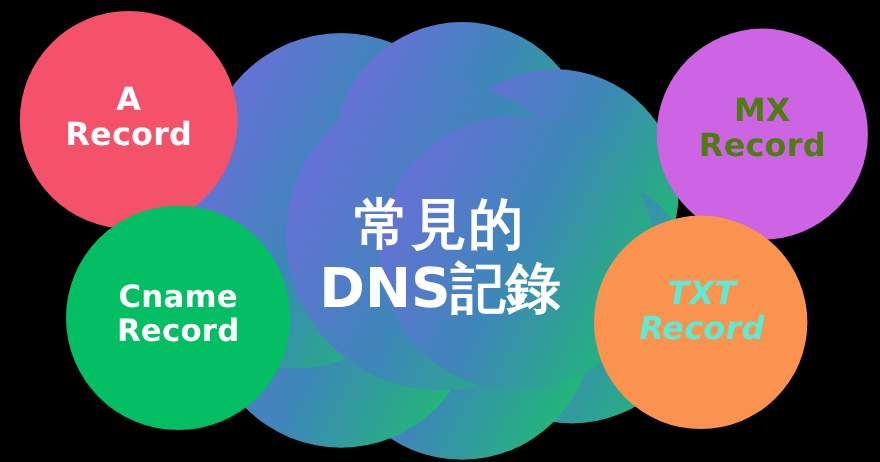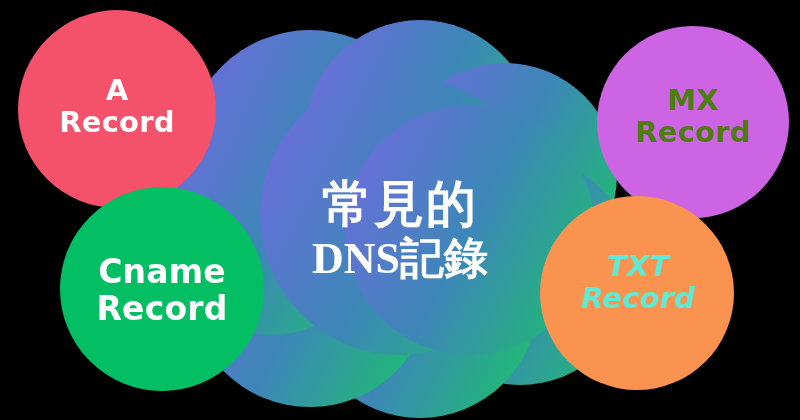--- a/index.html
+++ b/index.html
@@ -33,21 +33,21 @@
     letter-spacing: 0.2px;
     white-space: pre-line;
     user-select: none;
   }
   .label-a {
     left: 17px;  top: 74px;  width: 200px;
     font-size: 29px;
   }
   .label-cname {
     left: 62px; top: 254px; width: 200px;
-    font-size: 33px;
+    font-size: 28px;
   }
   .label-mx {
     left: 595px; top: 84px; width: 196px;
     font-size: 29px;
   }
   .label-txt {
     left: 540px; top: 250px; width: 196px;
     font-size: 29px;
   }
   .label-center {
@@ -56,25 +56,24 @@
   }
   .label-center .cn-line1 {
     display: block;
     font-size: 50px;
     line-height: 1.16;
     letter-spacing: 2px;
     font-weight: bold;
   }
   .label-center .cn-line2 {
     display: block;
-    font-size: 44px;
+    font-size: 50px;
     line-height: 1.16;
     letter-spacing: 0px;
     font-weight: bold;
-    font-family: Liberation Serif, serif;
   }
 </style>
 </head>
 <body>
 
 <div id="stage" style="background: rgb(0, 0, 0); width: 800px; height: 420px;">
 
   <svg id="art" viewBox="0 0 800 420" xmlns="http://www.w3.org/2000/svg">
     <defs>
       <linearGradient id="blobGrad" x1="0" y1="0.25" x2="1" y2="0.75">

